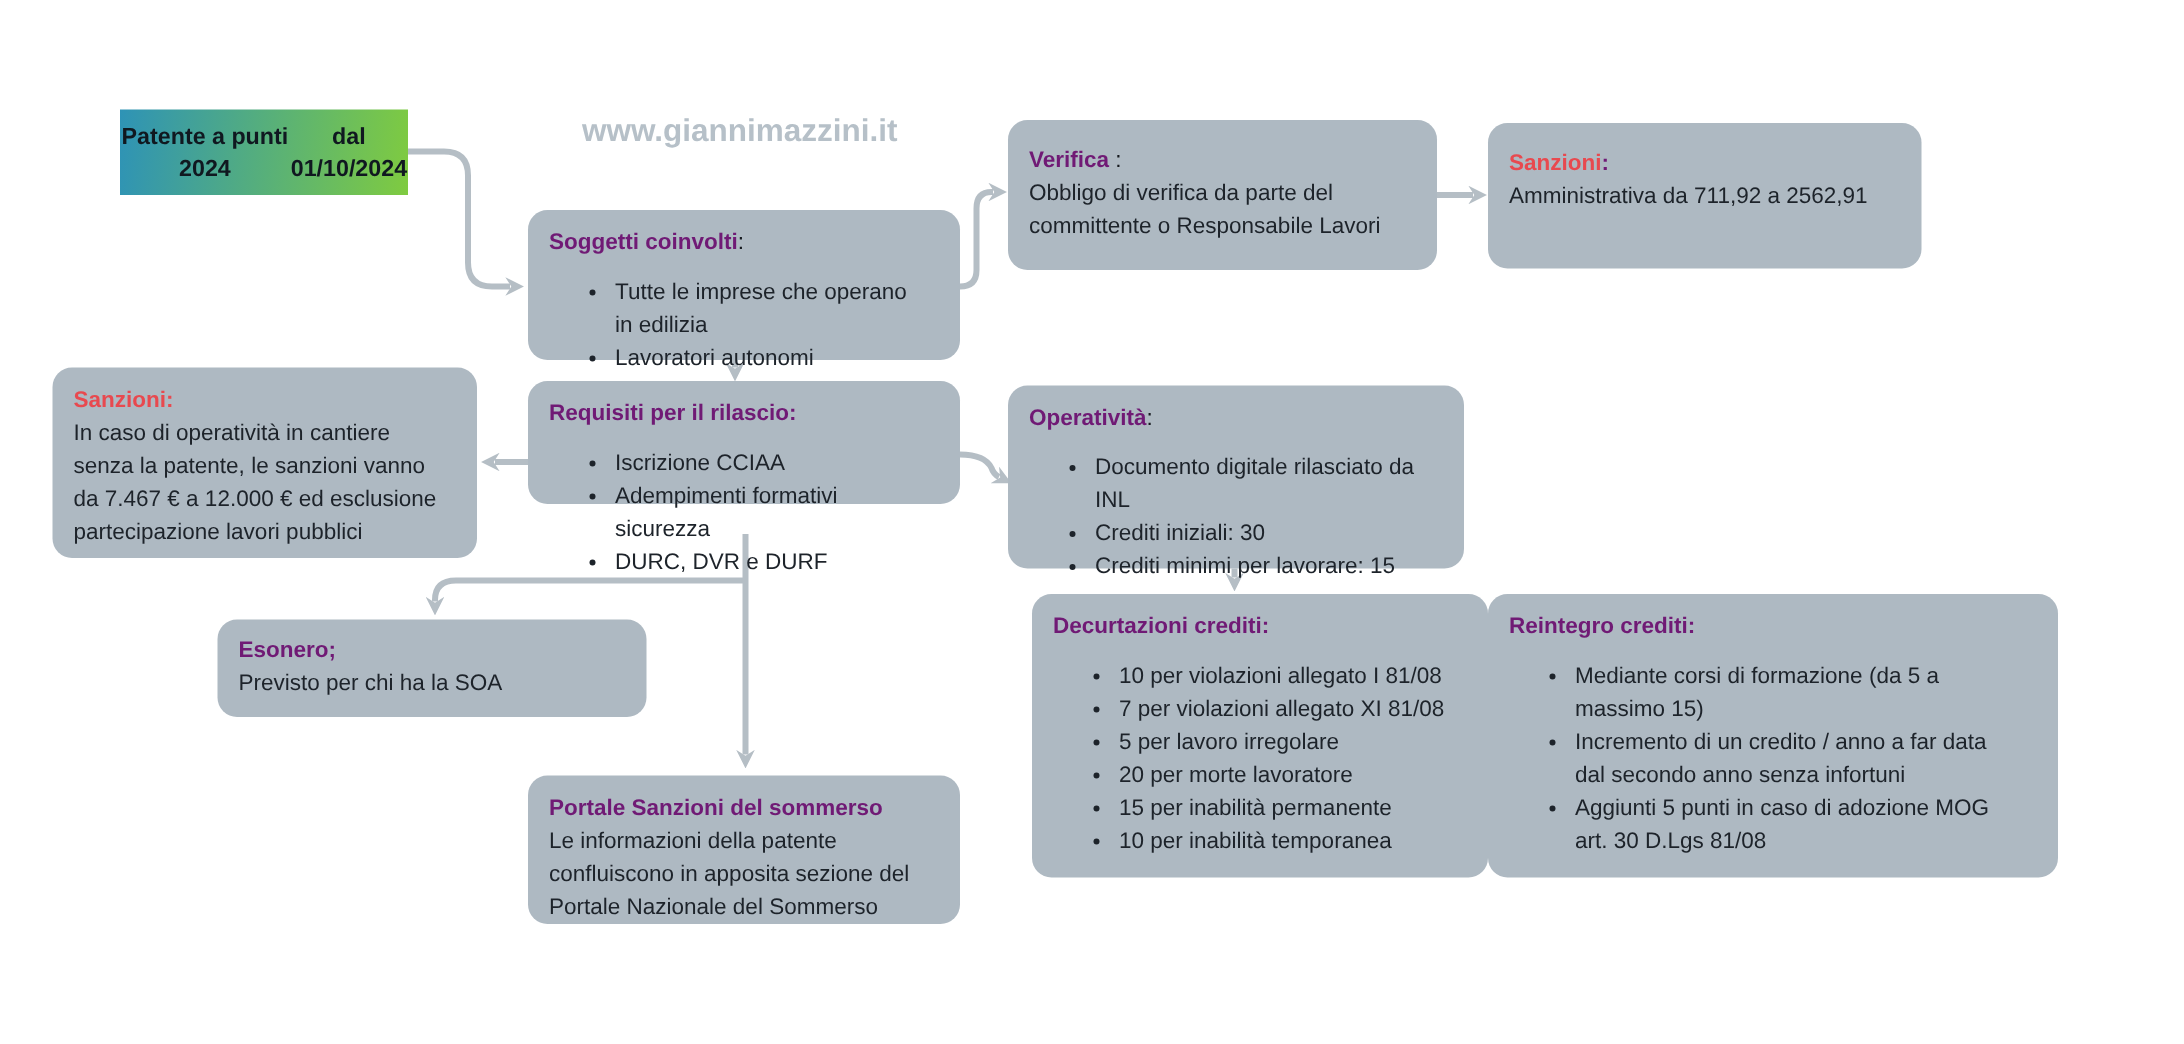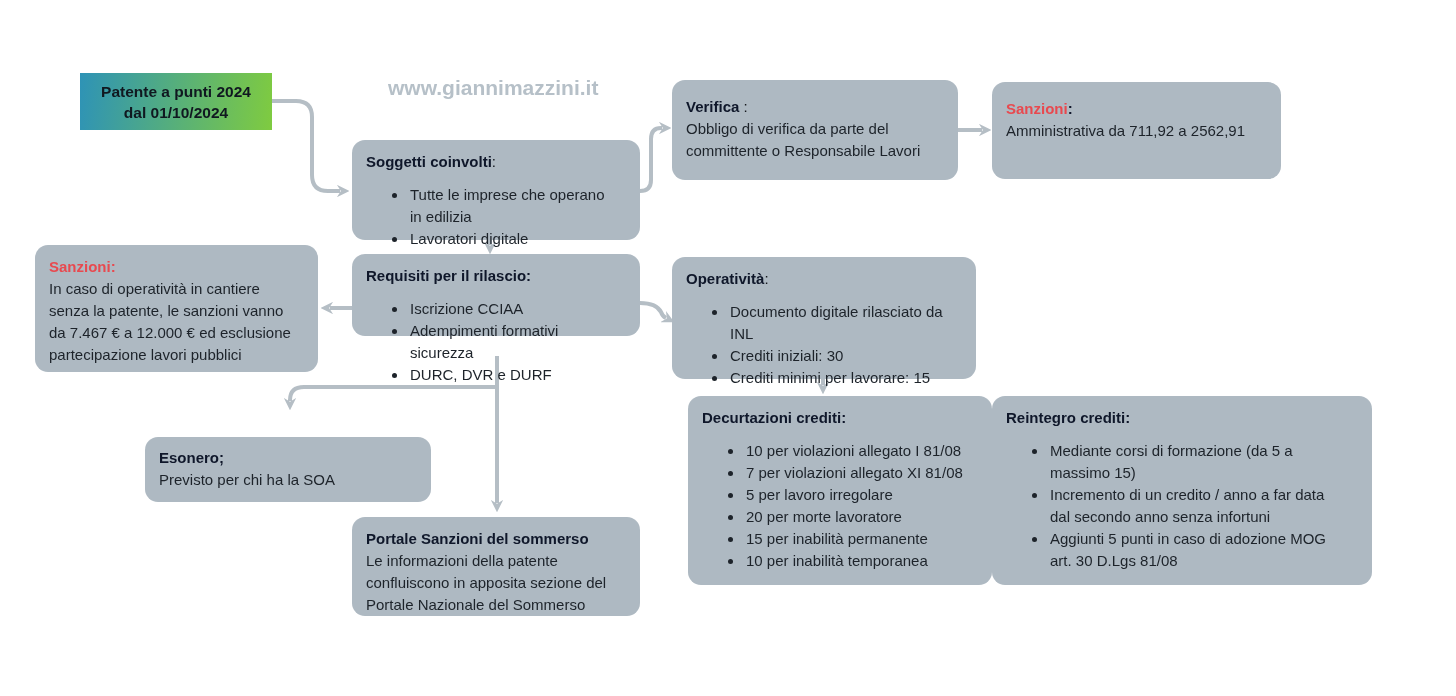--- a/index.html
+++ b/index.html
@@ -9,43 +9,43 @@
   }
   #connector-layer{position:absolute;left:0;top:0;pointer-events:none;z-index:0;}
   .connector{fill:none;stroke:var(--arrow);stroke-width:4;}
   #arrowhead path{fill:var(--arrow);}
   .box{
     position:absolute;background:var(--box_fill);border-radius:13px;
     padding:11px 14px;box-sizing:border-box;z-index:1;
     font-size:15px;line-height:22px;color:#1d232a;
   }
   .h{margin:0;}
-  .hb{font-weight:700;color:#0f172a;}
+  .hb{font-weight:700;color:#701a75;}
   .hs{font-weight:400;color:#15191e;}
   .red{color:var(--red);}
   .body{margin:0;}
   ul{margin:11px;padding-left:31px;}
   li{padding-left:2px;}
   #title-box{
     position:absolute;left:80px;top:73px;width:192px;height:57px;z-index:1;
     background:linear-gradient(96deg,var(--gradient_start),var(--gradient_end));
-    display:flex;flex-direction:column;align-items:center;justify-content:center;
+    display:flex;flex-direction:row;align-items:center;justify-content:center;
     font-weight:700;font-size:15.5px;line-height:21px;color:#101820;text-align:center;
   }
   #watermark{
     position:absolute;left:388px;top:74px;z-index:1;
     font-size:21px;line-height:28px;color:var(--watermark);font-weight:700;
   }
   #box-verifica{left:672px;top:80px;width:286px;height:100px;padding-top:16px;}
   #box-sanzioni-top{left:992px;top:82px;width:289px;height:97px;padding-top:16px;}
   #box-soggetti{left:352px;top:140px;width:288px;height:100px;}
   #box-requisiti{left:352px;top:254px;width:288px;height:82px;}
   #box-operativita{left:672px;top:257px;width:304px;height:122px;}
   #box-sanzioni-left{left:35px;top:245px;width:283px;height:127px;}
-  #box-esonero{left:145px;top:413px;width:286px;height:65px;padding-top:10px;margin-top:24px;}
+  #box-esonero{left:145px;top:413px;width:286px;height:65px;padding-top:10px;}
   #box-decurtazioni{left:688px;top:396px;width:304px;height:189px;}
   #box-reintegro{left:992px;top:396px;width:380px;height:189px;}
   #box-portale{left:352px;top:517px;width:288px;height:99px;}
 </style>
 </head>
 <body>
 
 <div id="canvas">
 
   <svg id="connector-layer" width="1456" height="696" viewBox="0 0 1456 696">
@@ -86,21 +86,21 @@
     </p>
     <p class="body">Amministrativa da 711,92 a 2562,91</p>
   </div>
 
   <div class="box" id="box-soggetti">
     <p class="h">
       <span class="hb">Soggetti coinvolti</span><span class="hs">:</span>
     </p>
     <ul>
       <li>Tutte le imprese che operano in edilizia</li>
-      <li>Lavoratori digitale</li>
+      <li>Lavoratori autonomi</li>
     </ul>
   </div>
 
   <div class="box" id="box-requisiti">
     <p class="h">
       <span class="hb">Requisiti per il rilascio:</span>
     </p>
     <ul>
       <li>Iscrizione CCIAA</li>
       <li>Adempimenti formativi sicurezza</li>

